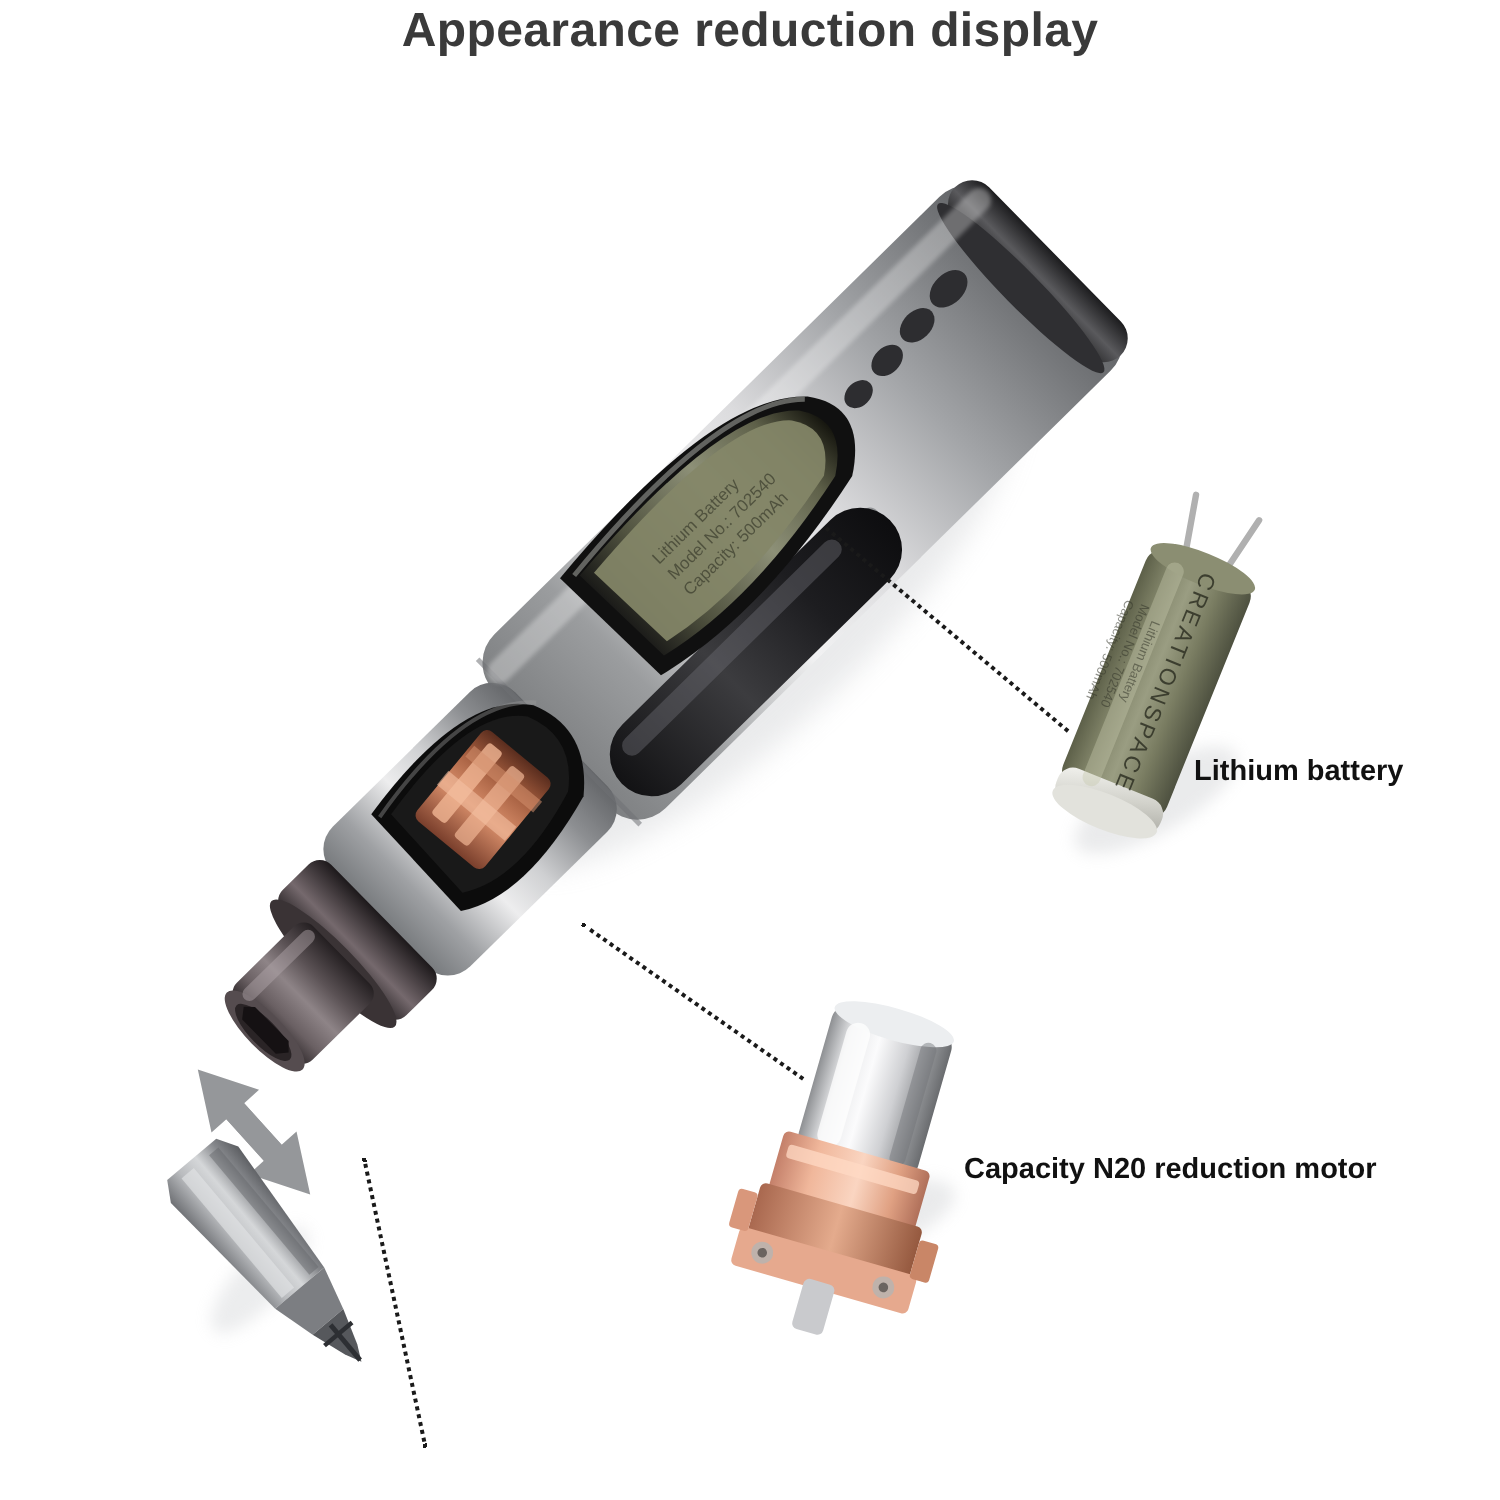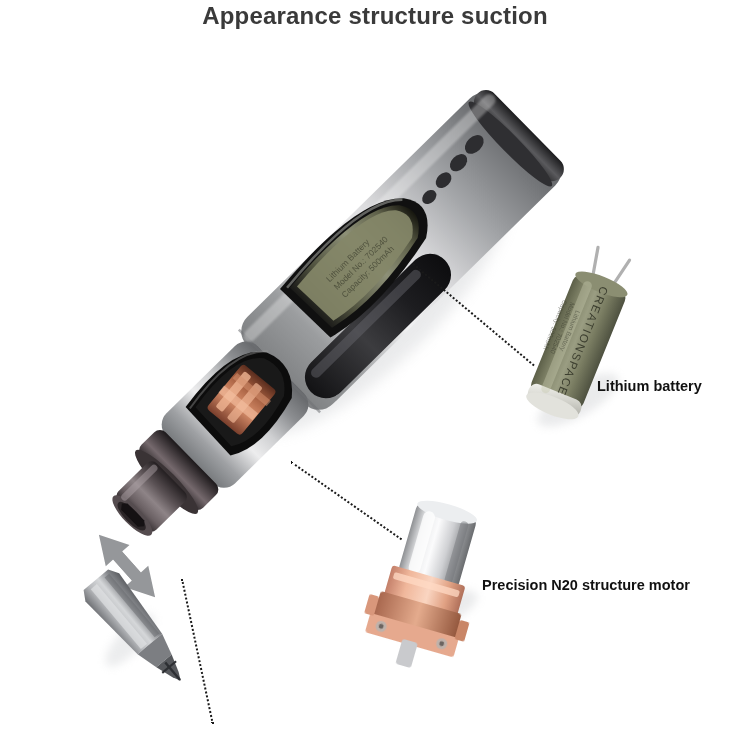--- a/index.html
+++ b/index.html
@@ -70,21 +70,21 @@
     position: absolute;
     left: 0; top: 0;
     width: 750px; height: 750px;
   }
 </style>
 </head>
 <body>
 
 <div id="stage">
 
-  <div class="page-title">Appearance structure suction</div>
+  <div class="page-title">Appearance reduction display</div>
 
   <svg id="art" viewBox="0 0 750 750">
     <defs>
 
       <linearGradient id="barrelGrad" x1="0" y1="0" x2="1" y2="0">
         <stop offset="0.00" stop-color="#7e8082"></stop>
         <stop offset="0.16" stop-color="#9b9d9f"></stop>
         <stop offset="0.36" stop-color="#f2f2f3"></stop>
         <stop offset="0.52" stop-color="#dcdcde"></stop>
         <stop offset="0.72" stop-color="#a3a5a8"></stop>
@@ -341,16 +341,16 @@
       <line x1="119" y1="682" x2="137" y2="682" stroke="#2d2f33" stroke-width="2.2"></line>
     </g>
   </svg>
 
   <div class="leader" id="leader-battery"></div>
   <div class="leader" id="leader-motor"></div>
   <div class="leader" id="leader-chuck"></div>
 
   <div class="callout" id="label-battery">Lithium battery</div>
 
-  <div class="callout" id="label-motor">Precision N20 structure motor</div>
+  <div class="callout" id="label-motor">Capacity N20 reduction motor</div>
 
 
 </div>
 
 </body></html>

